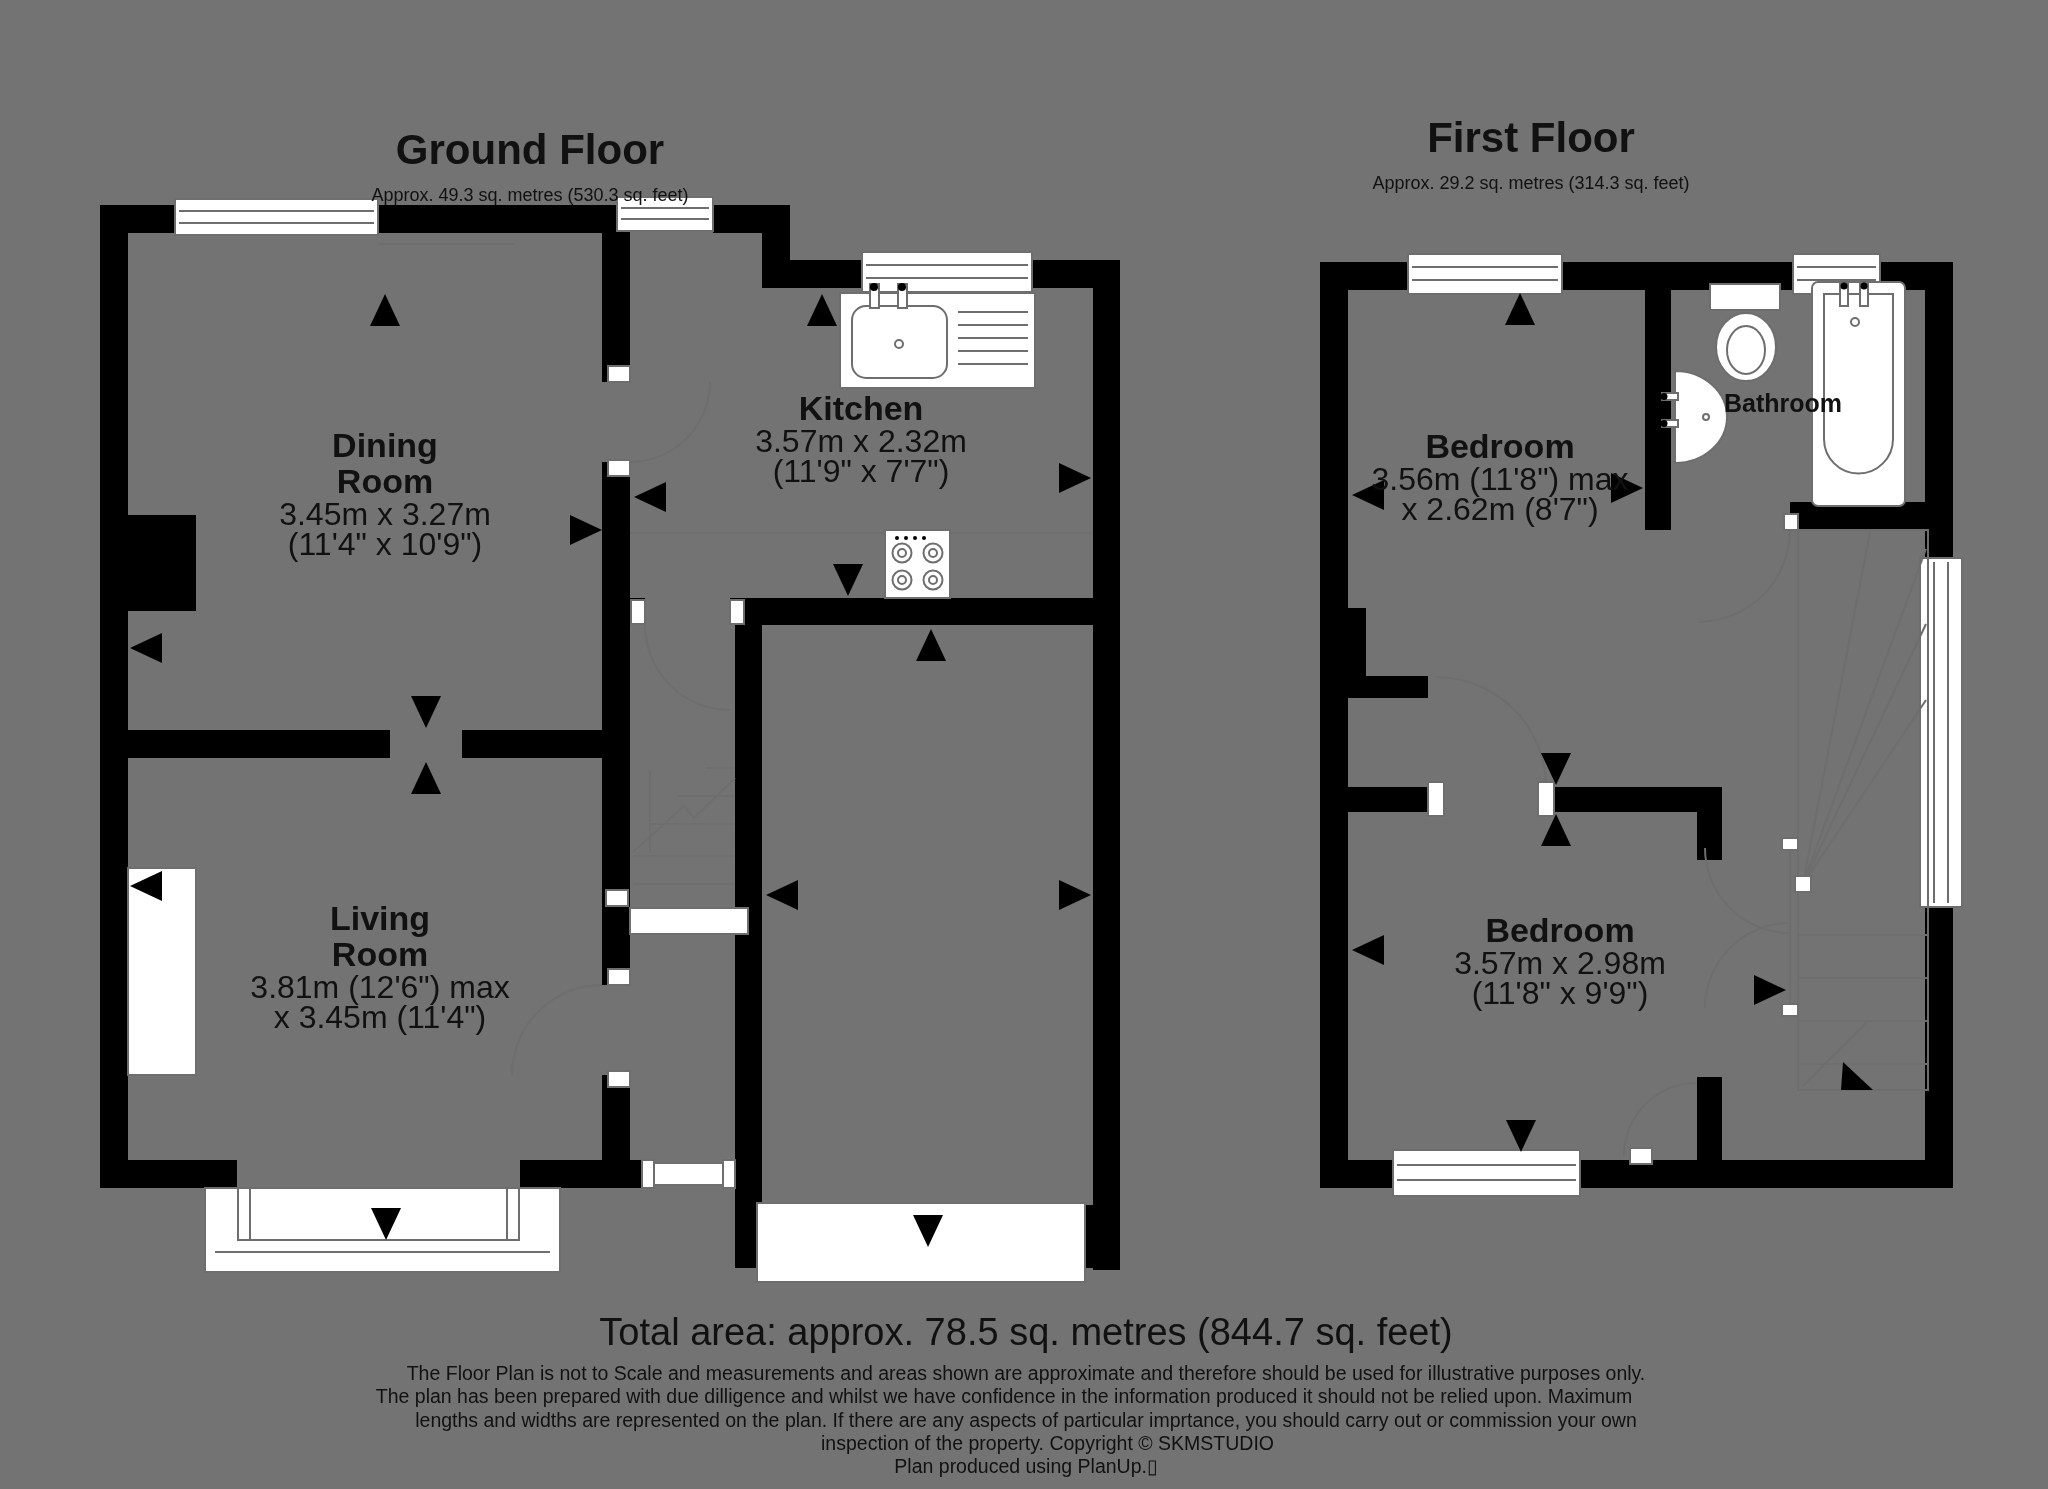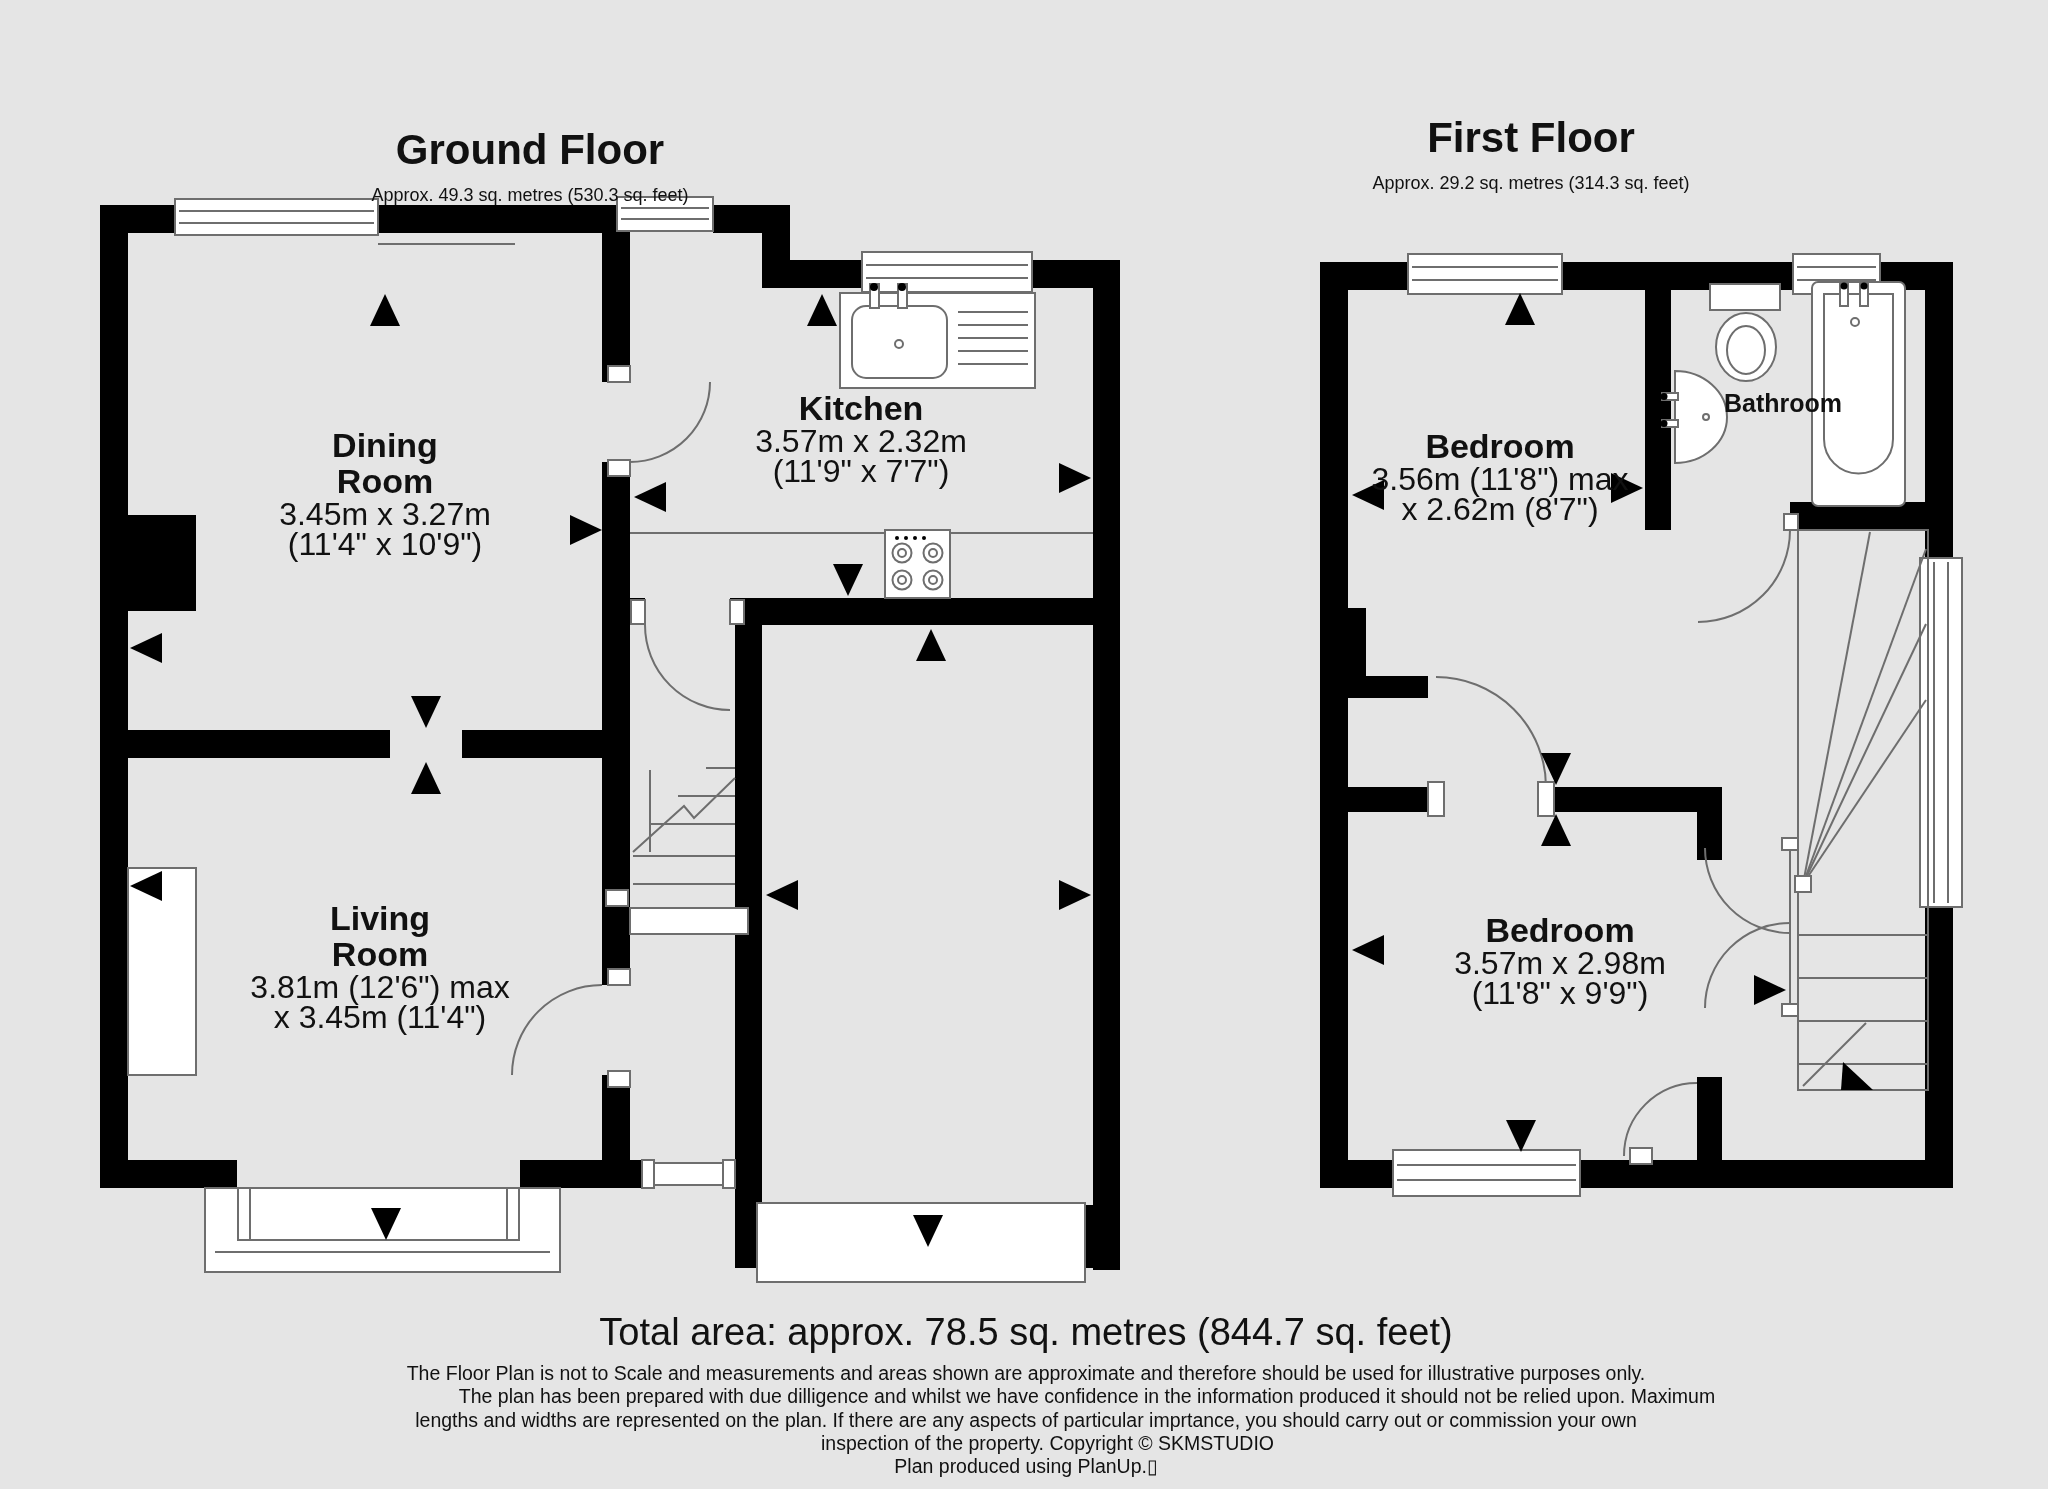--- a/index.html
+++ b/index.html
@@ -1,16 +1,16 @@
 <!DOCTYPE html>
 <html><head>
 <meta charset="utf-8">
 <style>
   html,body{margin:0;padding:0;background:#ffffff;}
-  .canvas{position:relative;width:2048px;height:1489px;background:#e5e5e5;overflow:hidden;
+  .canvas{position:relative;width:2048px;height:1489px;background:#737373;overflow:hidden;
           font-family:"Liberation Sans", sans-serif;color:#111111;}
   svg{position:absolute;left:0;top:0;}
   .wall{fill:#000000;stroke:none;}
   .thin{stroke:#6e6e6e;stroke-width:2;fill:none;}
   .thinw{stroke:#6e6e6e;stroke-width:2;fill:#ffffff;}
   .arrow{fill:#000000;stroke:none;}
   .label{position:absolute;transform:translateX(-50%);text-align:center;white-space:nowrap;}
   .floor-title{font-size:42px;font-weight:bold;line-height:44px;}
   .floor-sub{font-size:18px;line-height:27px;}
   .room-name{font-size:34px;font-weight:bold;line-height:36px;text-align:center;}
@@ -295,18 +295,18 @@
 <div class="label" style="left:1560px;top:912px;">
   <div class="room-name">Bedroom</div>
   <div class="room-dims">3.57m x 2.98m</div>
   <div class="room-dims">(11'8" x 9'9")</div>
 </div>
 
 <div class="label bath-name" style="left:1783px;top:390px;">Bathroom</div>
 
 <div class="label total-area" style="left:1026px;top:1314px;">Total area: approx. 78.5 sq. metres (844.7 sq. feet)</div>
 <div class="label disc" style="left:1026px;top:1362px;">The Floor Plan is not to Scale and measurements and areas shown are approximate and therefore should be used for illustrative purposes only.</div>
-<div class="label disc" style="left:1087px;top:1385px;">The plan has been prepared with due dilligence and whilst we have confidence in the information produced it should not be relied upon. Maximum</div>
+<div class="label disc" style="left:1004px;top:1385px;">The plan has been prepared with due dilligence and whilst we have confidence in the information produced it should not be relied upon. Maximum</div>
 <div class="label disc" style="left:1026px;top:1409px;">lengths and widths are represented on the plan. If there are any aspects of particular imprtance, you should carry out or commission your own</div>
 <div class="label disc" style="left:1026px;top:1432px;padding-left:43px;">inspection of the property. Copyright © SKMSTUDIO</div>
 <div class="label disc" style="left:1026px;top:1455px;">Plan produced using PlanUp.▯</div>
 
 </div>
 
 </body></html>

